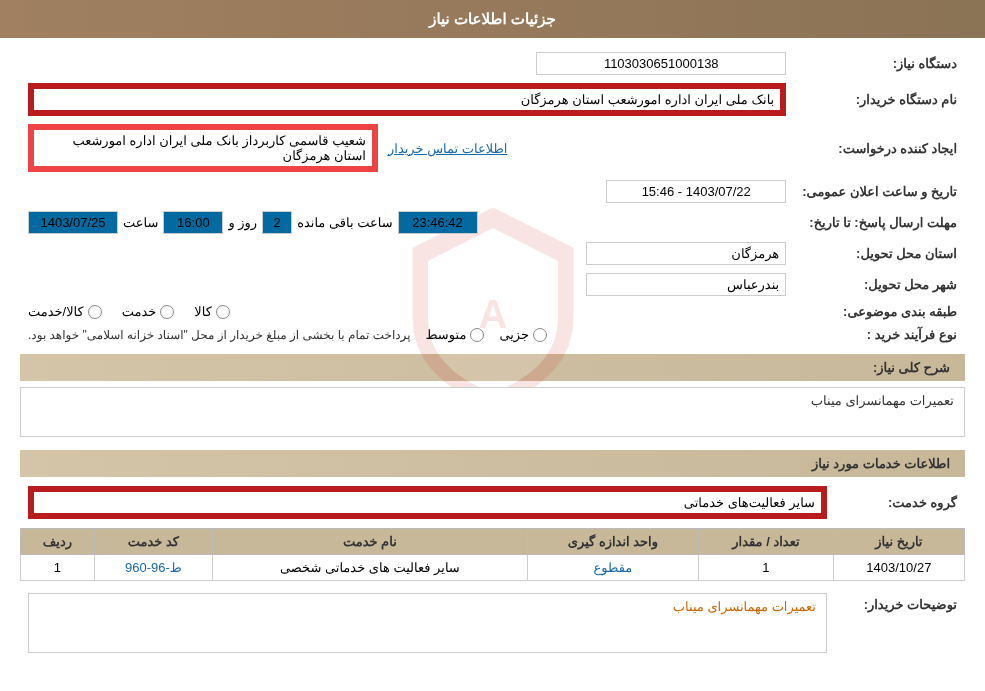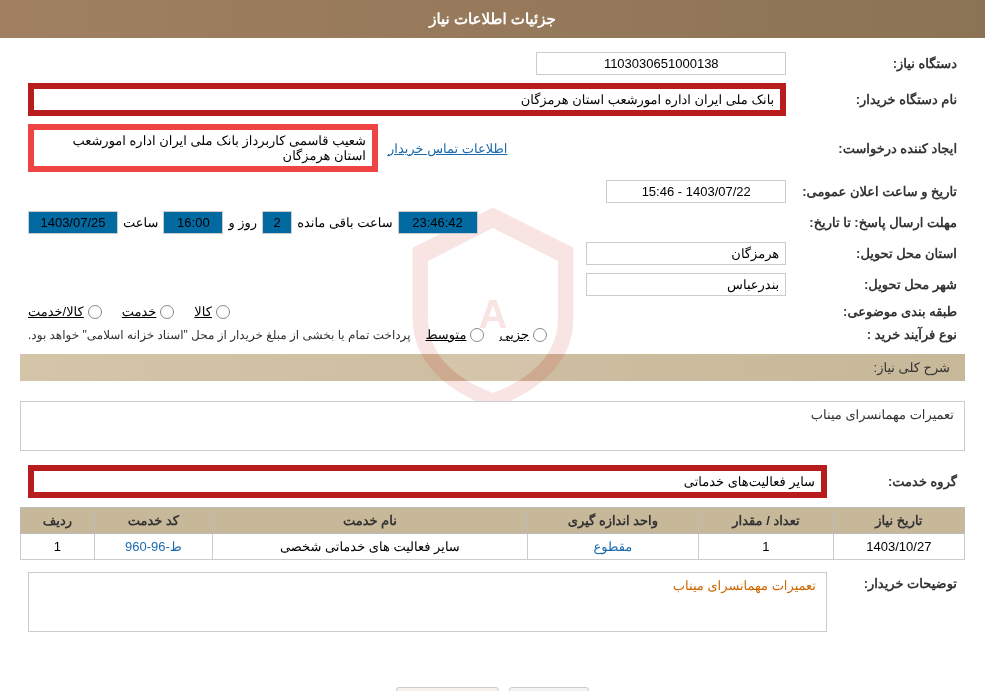--- a/index.html
+++ b/index.html
@@ -66,42 +66,41 @@
       border: 6px solid #ef4444;
       background: #fff;
       padding: 3px 6px;
       display: inline-block;
       width: 350px;
       text-align: right;
     }
     .section-title {
       background: linear-gradient(to left, #c8b89a, #d4c4a8);
       padding: 6px 15px;
-      font-weight: normal;
-      color: #333;
-      margin: 8px 0 15px 0;
+      font-weight: bold;
+      color: #333;
+      margin: 8px 0 1px 0;
       text-align: right;
     }
     .blue-link {
       color: #1a6aad;
       cursor: pointer;
       text-decoration: underline;
     }
     .radio-group {
       display: flex;
       gap: 20px;
       flex-direction: row-reverse;
       align-items: center;
     }
     .radio-item {
       display: flex;
       align-items: center;
       gap: 4px;
       flex-direction: row-reverse;
-      text-decoration: underline;
     }
     .radio-circle {
       width: 14px;
       height: 14px;
       border: 1px solid #888;
       border-radius: 50%;
       background: #fff;
       display: inline-block;
       position: relative;
     }
@@ -305,20 +304,23 @@
       <div class="section-title">
         <span>شرح کلی نیاز:</span>
       </div>
       <div style="padding: 5px 0; position:relative; z-index:1;">
 
         <div style="border:1px solid #ccc; background:#fff; padding:5px 10px; min-height:50px; text-align:right; direction:rtl; color:#333;">
           <span>تعمیرات مهمانسرای میناب</span>
         </div>
       </div>
 
+      <div class="section-title">
+        <span>اطلاعات خدمات مورد نیاز</span>
+      </div>
 
       <table class="info-table" style="margin: 5px 0; position:relative; z-index:1;">
         <tbody>
             <tr>
           <td class="label-cell">گروه خدمت:</td>
           <td class="value-cell">
             <div class="input-box-full">سایر فعالیت‌های خدماتی</div>
           </td>
         </tr>
       </tbody>

